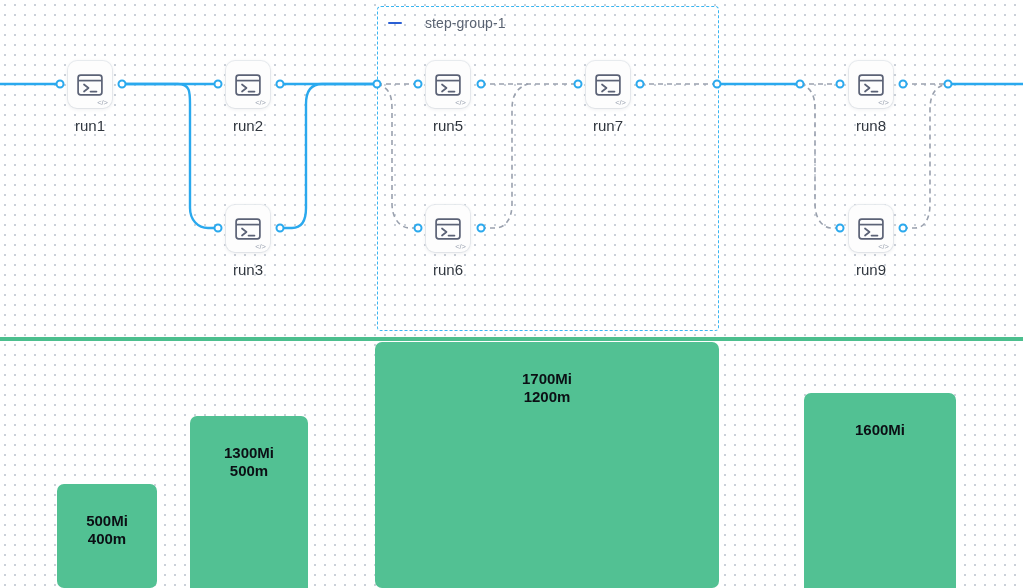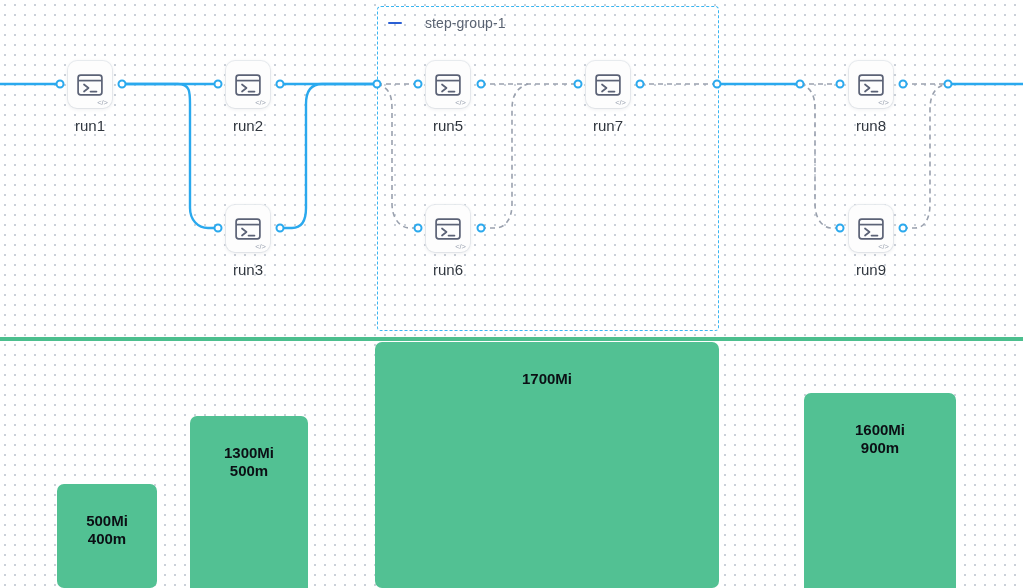--- a/index.html
+++ b/index.html
@@ -289,20 +289,20 @@
       <div class="handle" style="left: 948px; top: 84px;"></div>
     </div>
   <div id="bars-root">
       <div class="bar" style="left: 57px; top: 484px; width: 100px; height: 104px; background: rgb(82, 193, 147);">
         <div class="bar-text" style="top: 28px;"><span>500Mi</span><span>400m</span></div>
       </div>
       <div class="bar" style="left: 190px; top: 416px; width: 118px; height: 184px; background: rgb(82, 193, 147);">
         <div class="bar-text" style="top: 28px;"><span>1300Mi</span><span>500m</span></div>
       </div>
       <div class="bar" style="left: 375px; top: 342px; width: 344px; height: 246px; background: rgb(82, 193, 147);">
-        <div class="bar-text" style="top: 28px;"><span>1700Mi</span></div>
+        <div class="bar-text" style="top: 28px;"><span>1700Mi</span><span>1200m</span></div>
       </div>
       <div class="bar" style="left: 804px; top: 374px; width: 152px; height: 214px; background: rgb(82, 193, 147); margin-top: 19px;">
-        <div class="bar-text" style="top: 28px;"><span>1600Mi</span><span>900m</span></div>
+        <div class="bar-text" style="top: 28px;"><span>1600Mi</span></div>
       </div>
     </div>
 
 </div>
 
 </body></html>

